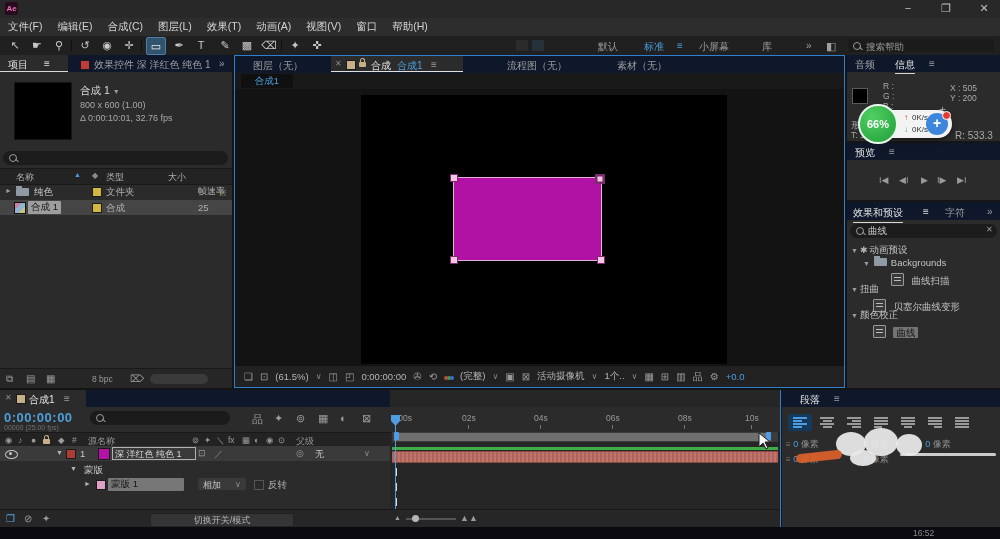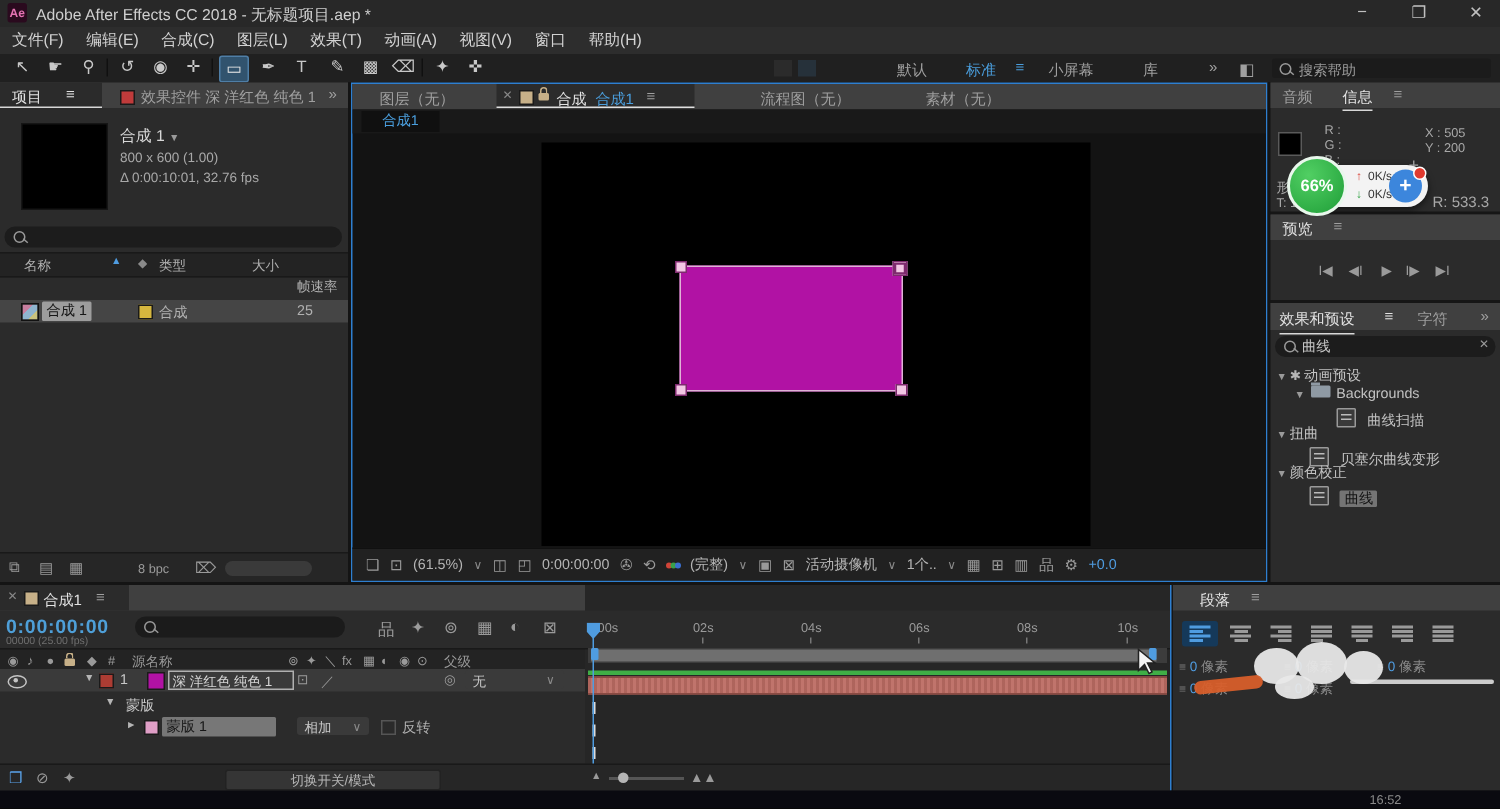--- a/index.html
+++ b/index.html
@@ -22,21 +22,21 @@
         font-size:11px;color:#c8c8c8;}
   .tool.sel{background:#31536e;border:1px solid #4f7ea6;border-radius:2px;color:#e8e8e8;}
   .tsep{position:absolute;top:3px;width:1px;height:12px;background:#101010;}
   .wsname{top:4px;font-size:10px;color:#9f9f9f;}
   .wsname.active{color:#4a9edd;}
   .searchbox{position:absolute;left:848px;top:3px;width:146px;height:13px;background:#1b1b1b;border-radius:2px;}
   .mag{position:absolute;width:6px;height:6px;border:1px solid #9a9a9a;border-radius:50%;}
   .mag::after{content:"";position:absolute;left:5px;top:5px;width:4px;height:1px;background:#9a9a9a;transform:rotate(42deg);}
   
   .panel{position:absolute;background:#2b2b2b;}
-  .tabrow{position:absolute;left:0;top:0;right:0;height:17px;background:#404040;}
+  .tabrow{position:absolute;left:0;top:0;right:0;height:17px;background:#0f172a;}
   .tablabel{font-size:10px;color:#9f9f9f;}
   .tablabel.active{color:#e2e2e2;}
   
   .chip{position:absolute;width:8px;height:8px;border:1px solid #1a1a1a;}
   .folder{position:absolute;width:13px;height:8px;background:#8f9aa4;border-radius:1px;}
   .folder::before{content:"";position:absolute;top:-2px;left:0;width:6px;height:2px;background:#8f9aa4;}
   .compico{position:absolute;width:10px;height:10px;border:1px solid #111;
            background:linear-gradient(135deg,#c87fa0 0 34%,#8fb4cf 34% 67%,#c9c27e 67% 100%);}
   .hdr{position:absolute;background:#232323;border-top:1px solid #191919;border-bottom:1px solid #191919;}
   .rowsel{background:#454545;}
@@ -113,21 +113,20 @@
   .divider-h{position:absolute;height:2px;background:#141414;}
   .taskbar{position:absolute;left:0;top:527px;width:1000px;height:12px;background:#0a0a10;}
 </style>
 </head>
 <body>
 
 <div id="app">
 
   <div class="titlebar">
     <span class="aelogo">Ae</span>
-    <span class="t wtitle">Adobe After Effects CC 2018 - 无标题项目.aep *</span>
     <span class="t winbtn" style="left:895px">−</span>
     <span class="t winbtn" style="left:933px">❐</span>
     <span class="t winbtn" style="left:971px">✕</span>
   </div>
 
   <nav class="menubar">
     <span>文件(F)</span>
     <span>编辑(E)</span>
     <span>合成(C)</span>
     <span>图层(L)</span>
@@ -192,20 +191,28 @@
       <span class="mag" style="left:6px;top:3px"></span>
     </div>
     <div class="hdr" style="left:0;top:113px;width:232px;height:15px">
       <span class="t" style="left:16px;top:2px;font-size:9px;color:#b0b0b0">名称</span>
       <span class="t" style="left:74px;top:2px;font-size:7px;color:#4f9ce0">▲</span>
       <span class="t" style="left:92px;top:2px;font-size:8px;color:#8a8a8a">◆</span>
       <span class="t" style="left:106px;top:2px;font-size:9px;color:#b0b0b0">类型</span>
       <span class="t" style="left:168px;top:2px;font-size:9px;color:#b0b0b0">大小</span>
       <span class="t" style="left:198px;top:16px;font-size:9px;color:#b0b0b0">帧速率</span>
     </div>
+    <div class="t" style="left:0;top:129px;width:232px;height:15px">
+      <span class="t" style="left:5px;top:3px;font-size:7px;color:#9a9a9a">►</span>
+      <span class="folder" style="left:16px;top:4px"></span>
+      <span class="t" style="left:34px;top:2px;font-size:9.5px;color:#c8c8c8">纯色</span>
+      <span class="chip" style="left:92px;top:3px;background:#d6b73e"></span>
+      <span class="t" style="left:106px;top:2px;font-size:9.5px;color:#b0b0b0">文件夹</span>
+      <span class="t" style="left:219px;top:2px;font-size:9px;color:#8a9a6a">※</span>
+    </div>
     <div class="t rowsel" style="left:0;top:145px;width:232px;height:15px">
       <span class="compico" style="left:14px;top:2px"></span>
       <span class="namebox" style="left:28px;top:1px">合成 1</span>
       <span class="chip" style="left:92px;top:3px;background:#d6b73e"></span>
       <span class="t" style="left:106px;top:2px;font-size:9.5px;color:#b0b0b0">合成</span>
       <span class="t" style="left:198px;top:2px;font-size:9.5px;color:#b0b0b0">25</span>
     </div>
     <div class="t" style="left:0;top:313px;width:232px;height:20px;background:#262626;border-top:1px solid #191919">
       <span class="t ico" style="left:6px;top:4px;font-size:10px">⧉</span>
       <span class="t ico" style="left:26px;top:4px;font-size:10px">▤</span>

